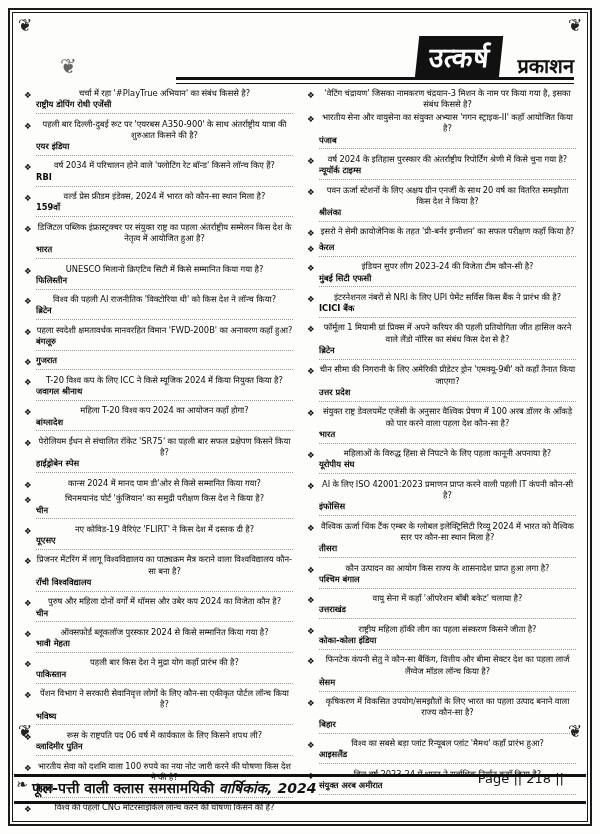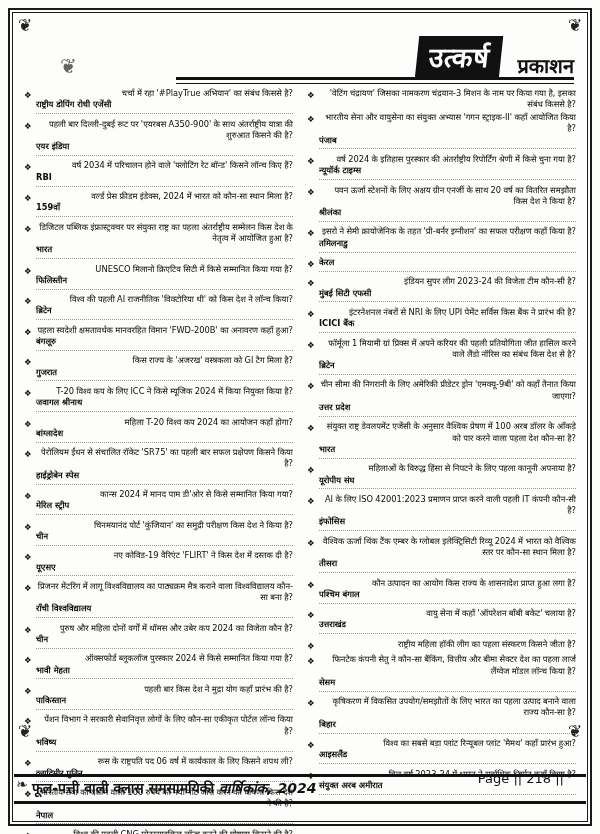--- a/index.html
+++ b/index.html
@@ -114,21 +114,21 @@
     padding-top: 1px;
   }
   .qa-body {
     flex: 1 1 auto;
     min-width: 0;
   }
   .q {
     font-size: 8.3px;
     line-height: 11.3px;
     color: #0b0b0b;
-    text-align: right;
+    text-align: center;
     word-spacing: -0.3px;
   }
   .a {
     font-size: 8.3px;
     line-height: 11.3px;
     font-weight: bold;
     color: #0b0b0b;
     text-align: left;
     padding-bottom: 2.5px;
     border-bottom: 0.8px dotted #999;
@@ -250,21 +250,20 @@
         <div class="qa">
           <div class="bullet">❖</div>
           <div class="qa-body">
             <div class="q">पहला स्वदेशी क्षमतावर्धक मानवरहित विमान 'FWD-200B' का अनावरण कहाँ हुआ?</div>
             <div class="a">बंगलूरु</div>
           </div>
         </div>
         <div class="qa">
           <div class="bullet">❖</div>
           <div class="qa-body">
-            <div class="q">किस राज्य के 'अजरख' वस्त्रकला को GI टैग मिला है?</div>
             <div class="a">गुजरात</div>
           </div>
         </div>
         <div class="qa">
           <div class="bullet">❖</div>
           <div class="qa-body">
             <div class="q">T-20 विश्व कप के लिए ICC ने किसे म्यूजिक 2024 में किया नियुक्त किया है?</div>
             <div class="a">जवागल श्रीनाथ</div>
           </div>
         </div>
@@ -279,21 +278,20 @@
           <div class="bullet">❖</div>
           <div class="qa-body">
             <div class="q">पेरोलियम ईंधन से संचालित रॉकेट 'SR75' का पहली बार सफल प्रक्षेपण किसने किया है?</div>
             <div class="a">हाईड्रोबेन स्पेस</div>
           </div>
         </div>
         <div class="qa">
           <div class="bullet">❖</div>
           <div class="qa-body">
             <div class="q">कान्स 2024 में मानद पाम डी'ओर से किसे सम्मानित किया गया?</div>
-            <div class="a">मेरिल स्ट्रीप</div>
           </div>
         </div>
         <div class="qa">
           <div class="bullet">❖</div>
           <div class="qa-body">
             <div class="q">चिनमयानंद पोर्ट 'कुंजियान' का समुद्री परीक्षण किस देश ने किया है?</div>
             <div class="a">चीन</div>
           </div>
         </div>
         <div class="qa">
@@ -384,21 +382,20 @@
           <div class="bullet">❖</div>
           <div class="qa-body">
             <div class="q">पवन ऊर्जा स्टेशनों के लिए अक्षय ग्रीन एनर्जी के साथ 20 वर्ष का वितरित समझौता किस देश ने किया है?</div>
             <div class="a">श्रीलंका</div>
           </div>
         </div>
         <div class="qa">
           <div class="bullet">❖</div>
           <div class="qa-body">
             <div class="q">इसरो ने सेमी क्रायोजेनिक के तहत 'प्री-बर्नर इग्नीशन' का सफल परीक्षण कहाँ किया है?</div>
-            <div class="a">तमिलनाडु</div>
           </div>
         </div>
         <div class="qa">
           <div class="bullet">❖</div>
           <div class="qa-body">
             <div class="a">केरल</div>
           </div>
         </div>
         <div class="qa">
           <div class="bullet">❖</div>
@@ -467,20 +464,21 @@
           <div class="bullet">❖</div>
           <div class="qa-body">
             <div class="q">वायु सेना में कहाँ 'ऑपरेशन बाँबी बकेट' चलाया है?</div>
             <div class="a">उत्तराखंड</div>
           </div>
         </div>
         <div class="qa">
           <div class="bullet">❖</div>
           <div class="qa-body">
             <div class="q">राष्ट्रीय महिला हॉकी लीग का पहला संस्करण किसने जीता है?</div>
+            <div class="a">कोका-कोला इंडिया</div>
           </div>
         </div>
         <div class="qa">
           <div class="bullet">❖</div>
           <div class="qa-body">
             <div class="q">फिनटेक कंपनी सेतु ने कौन-सा बैंकिंग, वित्तीय और बीमा सेक्टर देश का पहला लार्ज लैंग्वेज मॉडल लॉन्च किया है?</div>
             <div class="a">सेसम</div>
           </div>
         </div>
         <div class="qa">

